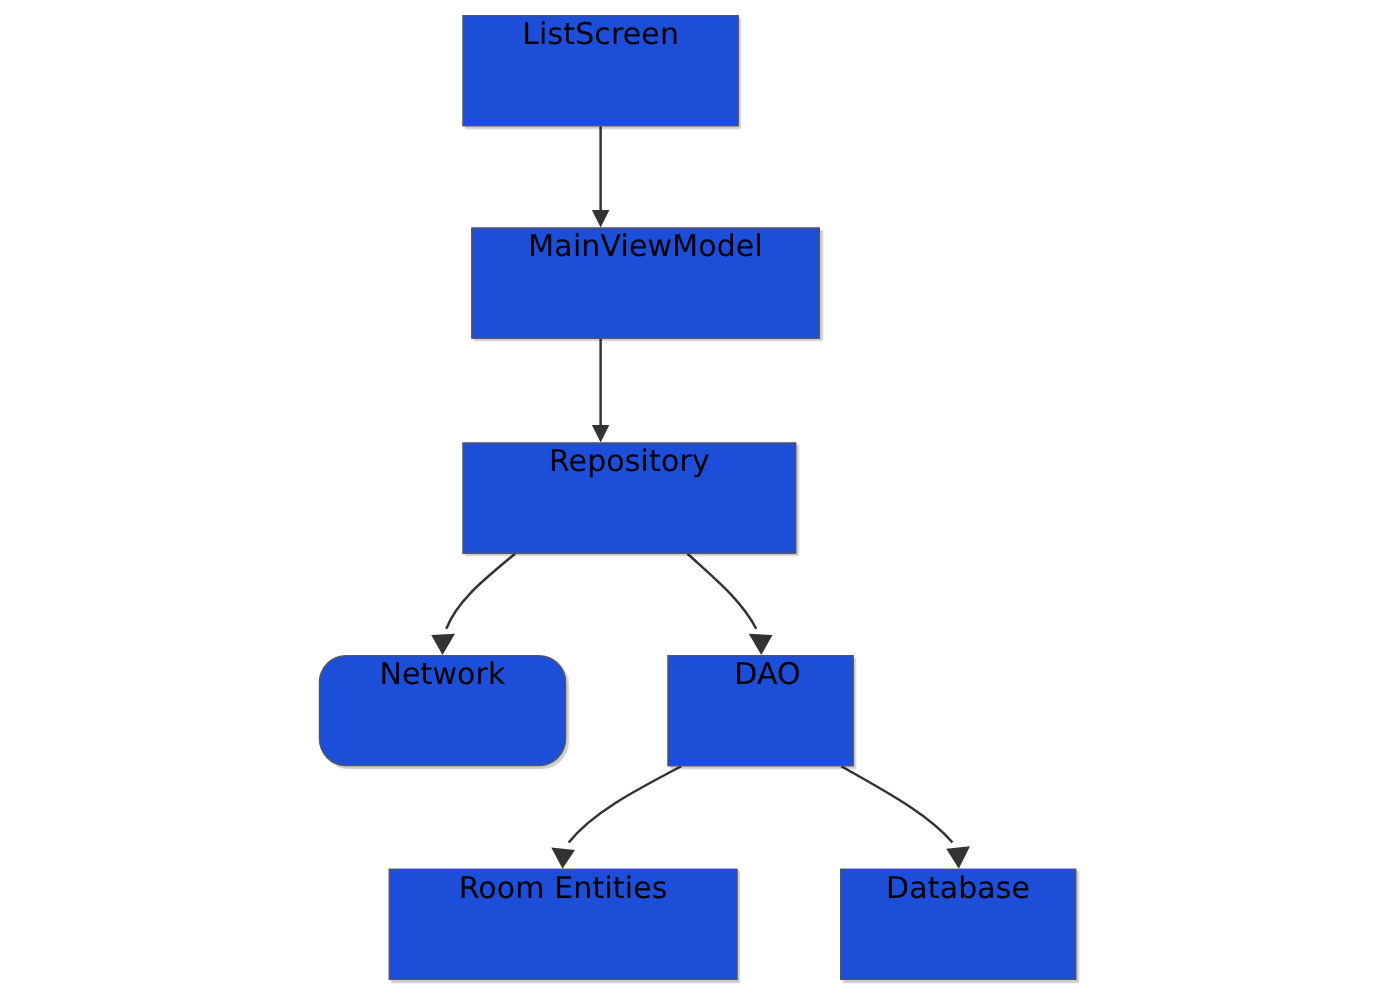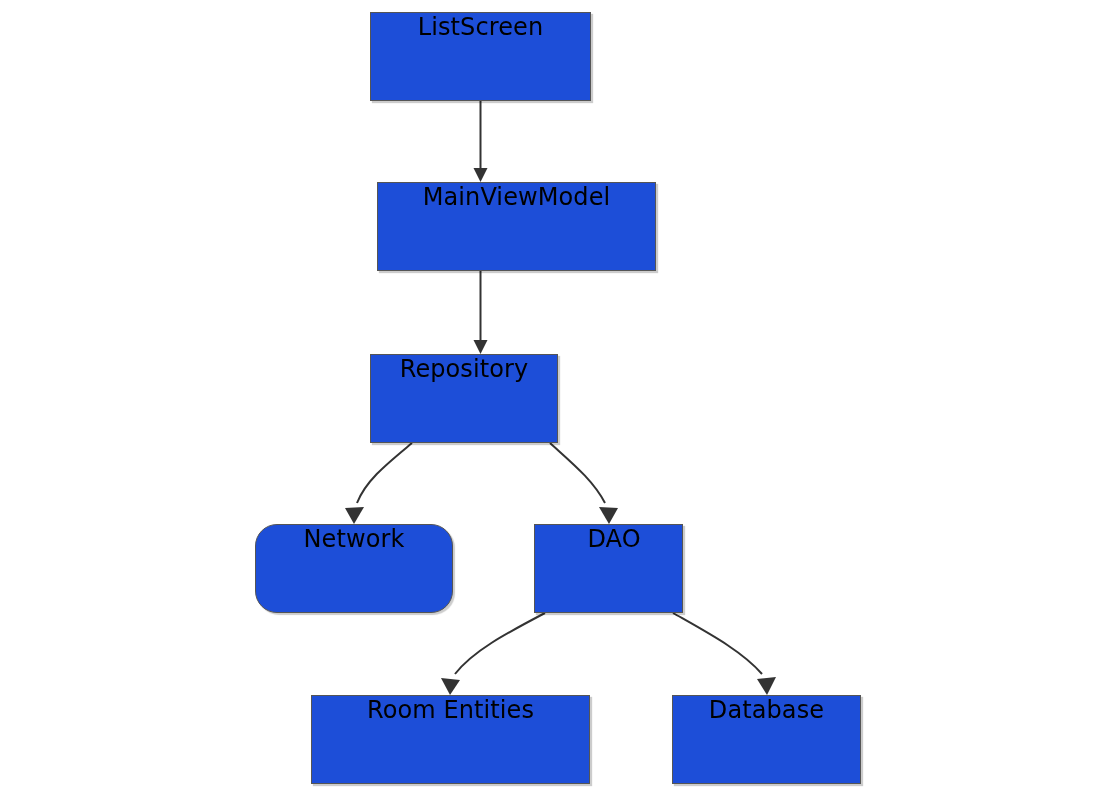--- a/index.html
+++ b/index.html
@@ -98,21 +98,21 @@
   </svg>
 
   <div class="node" style="left:370px; top:12px; width:221px; height:89px;">
     <span class="node-label">ListScreen</span>
   </div>
 
   <div class="node" style="left:341px; top:182px; width:279px; height:89px;margin-left:36px;">
     <span class="node-label">MainViewModel</span>
   </div>
 
-  <div class="node" style="left:370px; top:354px; width:188px; height:89px;">
+  <div class="node" style="left:370px; top:354px; width:267px; height:89px;">
     <span class="node-label">Repository</span>
   </div>
 
   <div class="node" style="left:255px; top:524px; width:198px; height:89px;border-radius:22px;">
     <span class="node-label">Network</span>
   </div>
 
   <div class="node" style="left:534px; top:524px; width:149px; height:89px;padding-left:11px;">
     <span class="node-label">DAO</span>
   </div>

